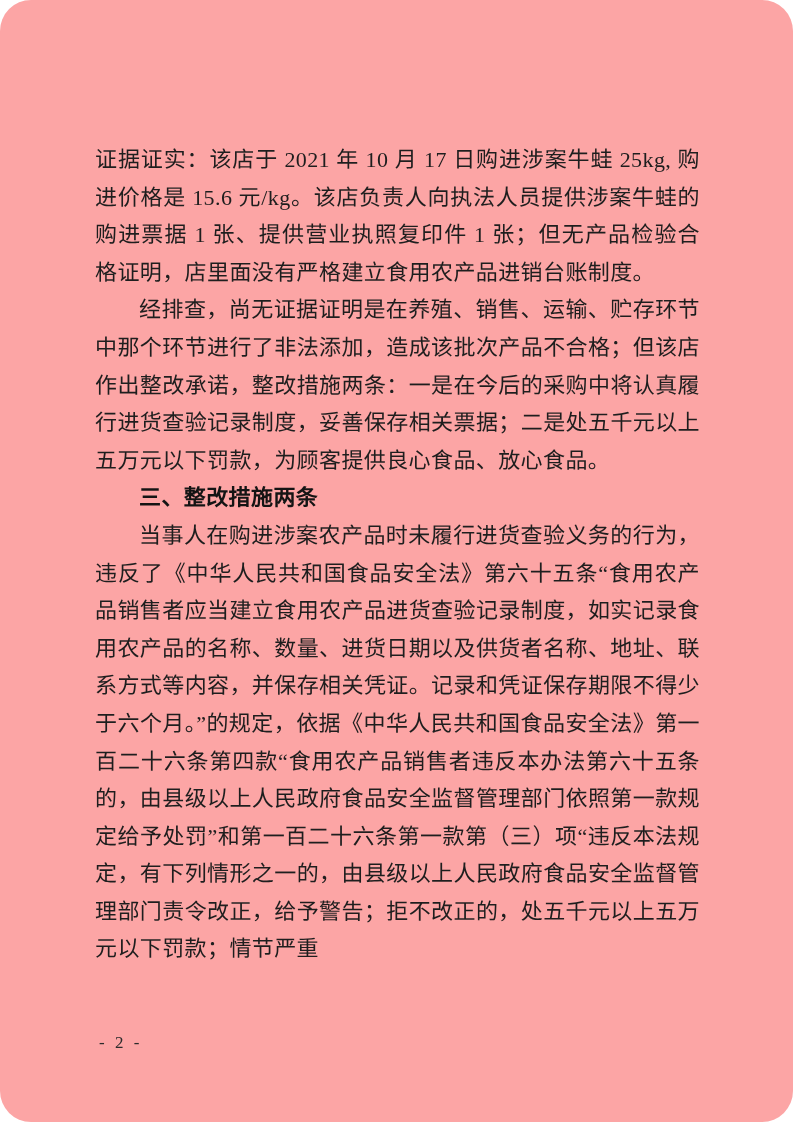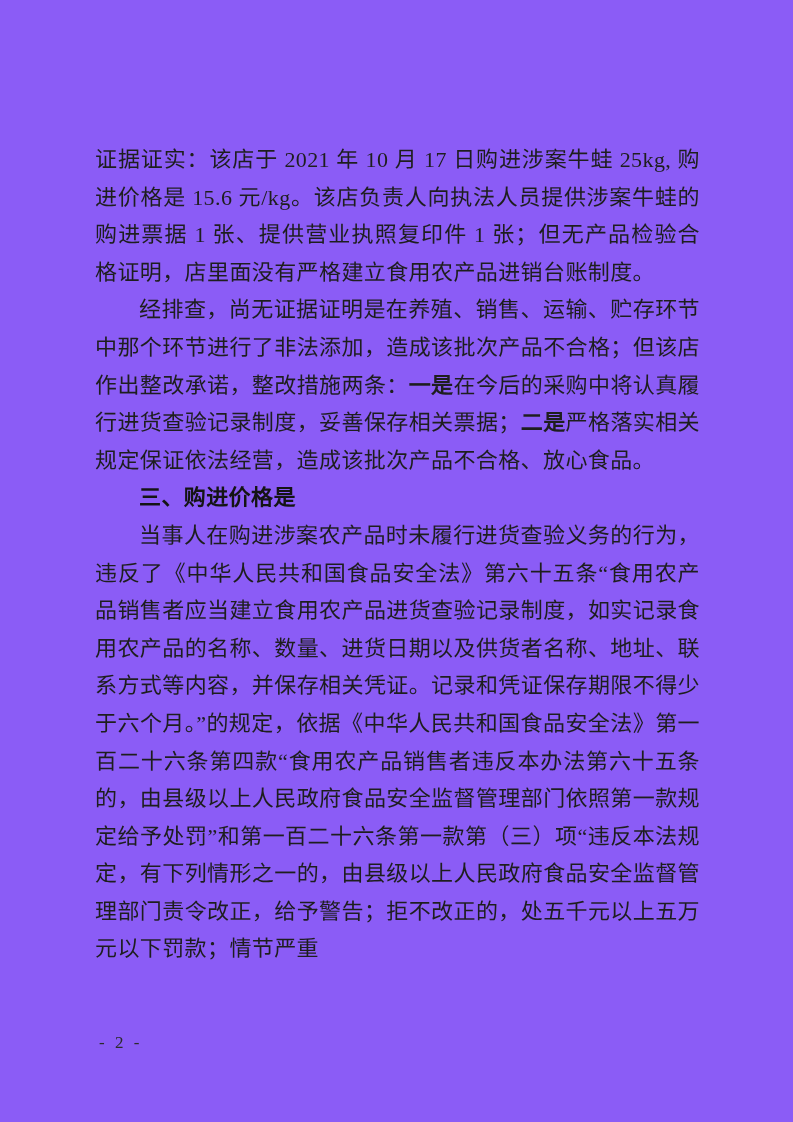--- a/index.html
+++ b/index.html
@@ -4,24 +4,25 @@
 <style>
   html, body {
     margin: 0;
     padding: 0;
     background: #ffffff;
   }
   .page {
     position: relative;
     width: 793px;
     height: 1122px;
-    background: #8b5cf6;
+    background: #fca5a5;
     overflow: hidden;
     font-family: "Liberation Serif", "DejaVu Serif", serif;
     color: #1e1e1e;
+    border-radius: 31px;
   }
   .content {
     position: absolute;
     left: 95px;
     top: 141px;
     width: 605px;
   }
   .content p {
     margin: 0;
     font-size: 22px;
@@ -32,43 +33,43 @@
   .indent {
     text-indent: 2em;
   }
   .section-heading {
     font-family: "Liberation Sans", "DejaVu Sans", sans-serif;
     font-weight: 700;
     letter-spacing: 1.5px;
     color: #141414;
   }
   .bold-inline {
-    font-weight: 700;
+    font-weight: 400;
   }
   .page-footer {
     position: absolute;
     left: 99px;
     top: 1033px;
     font-size: 17px;
     letter-spacing: 3px;
     color: #2b2b2b;
     font-family: "Liberation Serif", "DejaVu Serif", serif;
   }
 </style>
 </head>
 <body>
 
 <div class="page">
   <div class="content">
 
     <p>证据证实：该店于 2021 年 10 月 17 日购进涉案牛蛙 25kg, 购进价格是 15.6 元/kg。该店负责人向执法人员提供涉案牛蛙的购进票据 1 张、提供营业执照复印件 1 张；但无产品检验合格证明，店里面没有严格建立食用农产品进销台账制度。</p>
 
 
-    <p class="indent"><span>经排查，尚无证据证明是在养殖、销售、运输、贮存环节中那个环节进行了非法添加，造成该批次产品不合格；但该店作出整改承诺，整改措施两条：</span><span class="bold-inline">一是</span><span>在今后的采购中将认真履行进货查验记录制度，妥善保存相关票据；</span><span class="bold-inline">二是</span><span>严格落实相关规定保证依法经营，造成该批次产品不合格、放心食品。</span></p>
+    <p class="indent"><span>经排查，尚无证据证明是在养殖、销售、运输、贮存环节中那个环节进行了非法添加，造成该批次产品不合格；但该店作出整改承诺，整改措施两条：</span><span class="bold-inline">一是</span><span>在今后的采购中将认真履行进货查验记录制度，妥善保存相关票据；</span><span class="bold-inline">二是</span><span>处五千元以上五万元以下罚款，为顾客提供良心食品、放心食品。</span></p>
 
-    <p class="indent section-heading">三、购进价格是</p>
+    <p class="indent section-heading">三、整改措施两条</p>
 
     <p class="indent">当事人在购进涉案农产品时未履行进货查验义务的行为，违反了《中华人民共和国食品安全法》第六十五条“食用农产品销售者应当建立食用农产品进货查验记录制度，如实记录食用农产品的名称、数量、进货日期以及供货者名称、地址、联系方式等内容，并保存相关凭证。记录和凭证保存期限不得少于六个月。”的规定，依据《中华人民共和国食品安全法》第一百二十六条第四款“食用农产品销售者违反本办法第六十五条的，由县级以上人民政府食品安全监督管理部门依照第一款规定给予处罚”和第一百二十六条第一款第（三）项“违反本法规定，有下列情形之一的，由县级以上人民政府食品安全监督管理部门责令改正，给予警告；拒不改正的，处五千元以上五万元以下罚款；情节严重</p>
 
   </div>
 
   <div class="page-footer">- 2 -</div>
 </div>
 
 </body></html>

